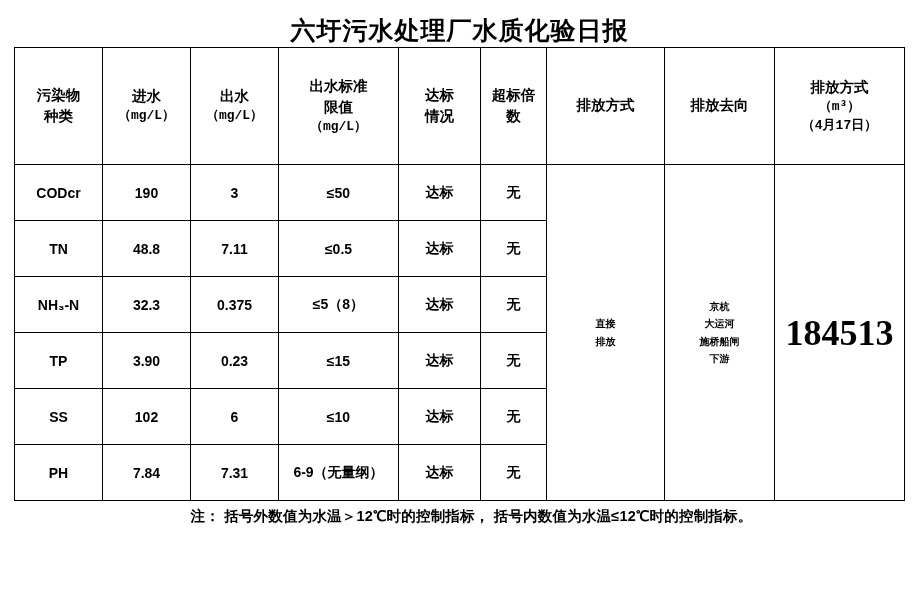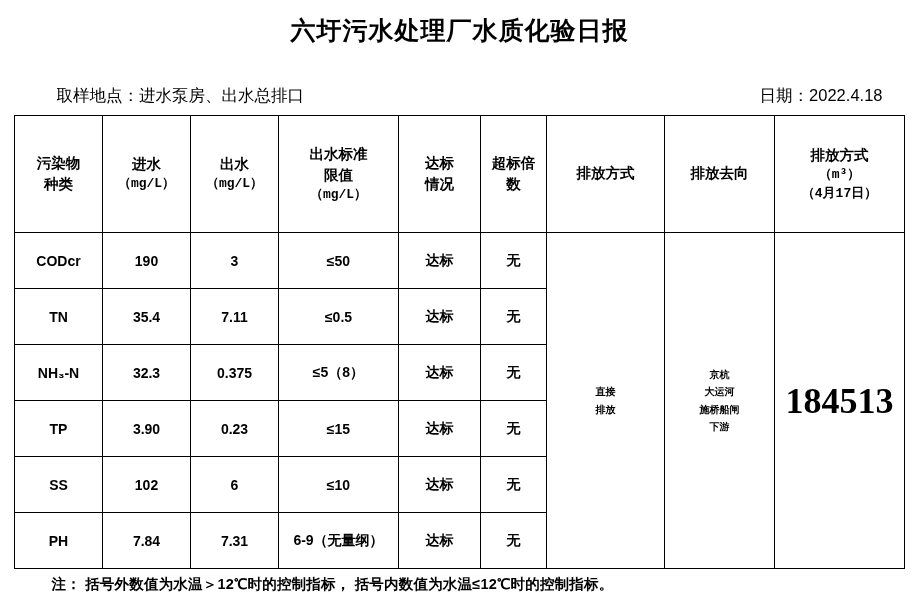--- a/index.html
+++ b/index.html
@@ -102,37 +102,33 @@
   }
   .discharge-mode {
     font-size: 16px;
   }
   .note {
     width: 864px;
     margin: 6px auto 0 auto;
     font-size: 14.5px;
     font-family: "Liberation Sans", sans-serif;
     font-weight: bold;
-    text-align: left;
+    text-align: center;
     padding-left: 24px;
     box-sizing: border-box;
     letter-spacing: 0.2px;
   }
 </style>
 </head>
 <body>
 
 <div class="page">
 
   <div class="doc-title">六圩污水处理厂水质化验日报</div>
 
-  <div class="meta-row">
-    <div class="meta-left">取样地点：进水泵房、出水总排口</div>
-    <div class="meta-right">日期：2022.4.18</div>
-  </div>
 
   <table class="report">
     <colgroup>
       <col style="width:88px">
       <col style="width:88px">
       <col style="width:88px">
       <col style="width:120px">
       <col style="width:82px">
       <col style="width:66px">
       <col style="width:118px">
@@ -192,21 +188,21 @@
           <span class="stack-line">大运河</span>
           <span class="stack-line">施桥船闸</span>
           <span class="stack-line">下游</span>
         </td>
         <td rowspan="6">
           <span class="big-amount">184513</span>
         </td>
       </tr>
       <tr>
         <td class="cell-code">TN</td>
-        <td class="cell-num">35.4</td>
+        <td class="cell-num">48.8</td>
         <td class="cell-num">7.11</td>
         <td class="limit">≤0.5</td>
         <td>达标</td>
         <td>无</td>
       </tr>
       <tr>
         <td class="cell-code">NH₃-N</td>
         <td class="cell-num">32.3</td>
         <td class="cell-num">0.375</td>
         <td class="limit">≤5（8）</td>

